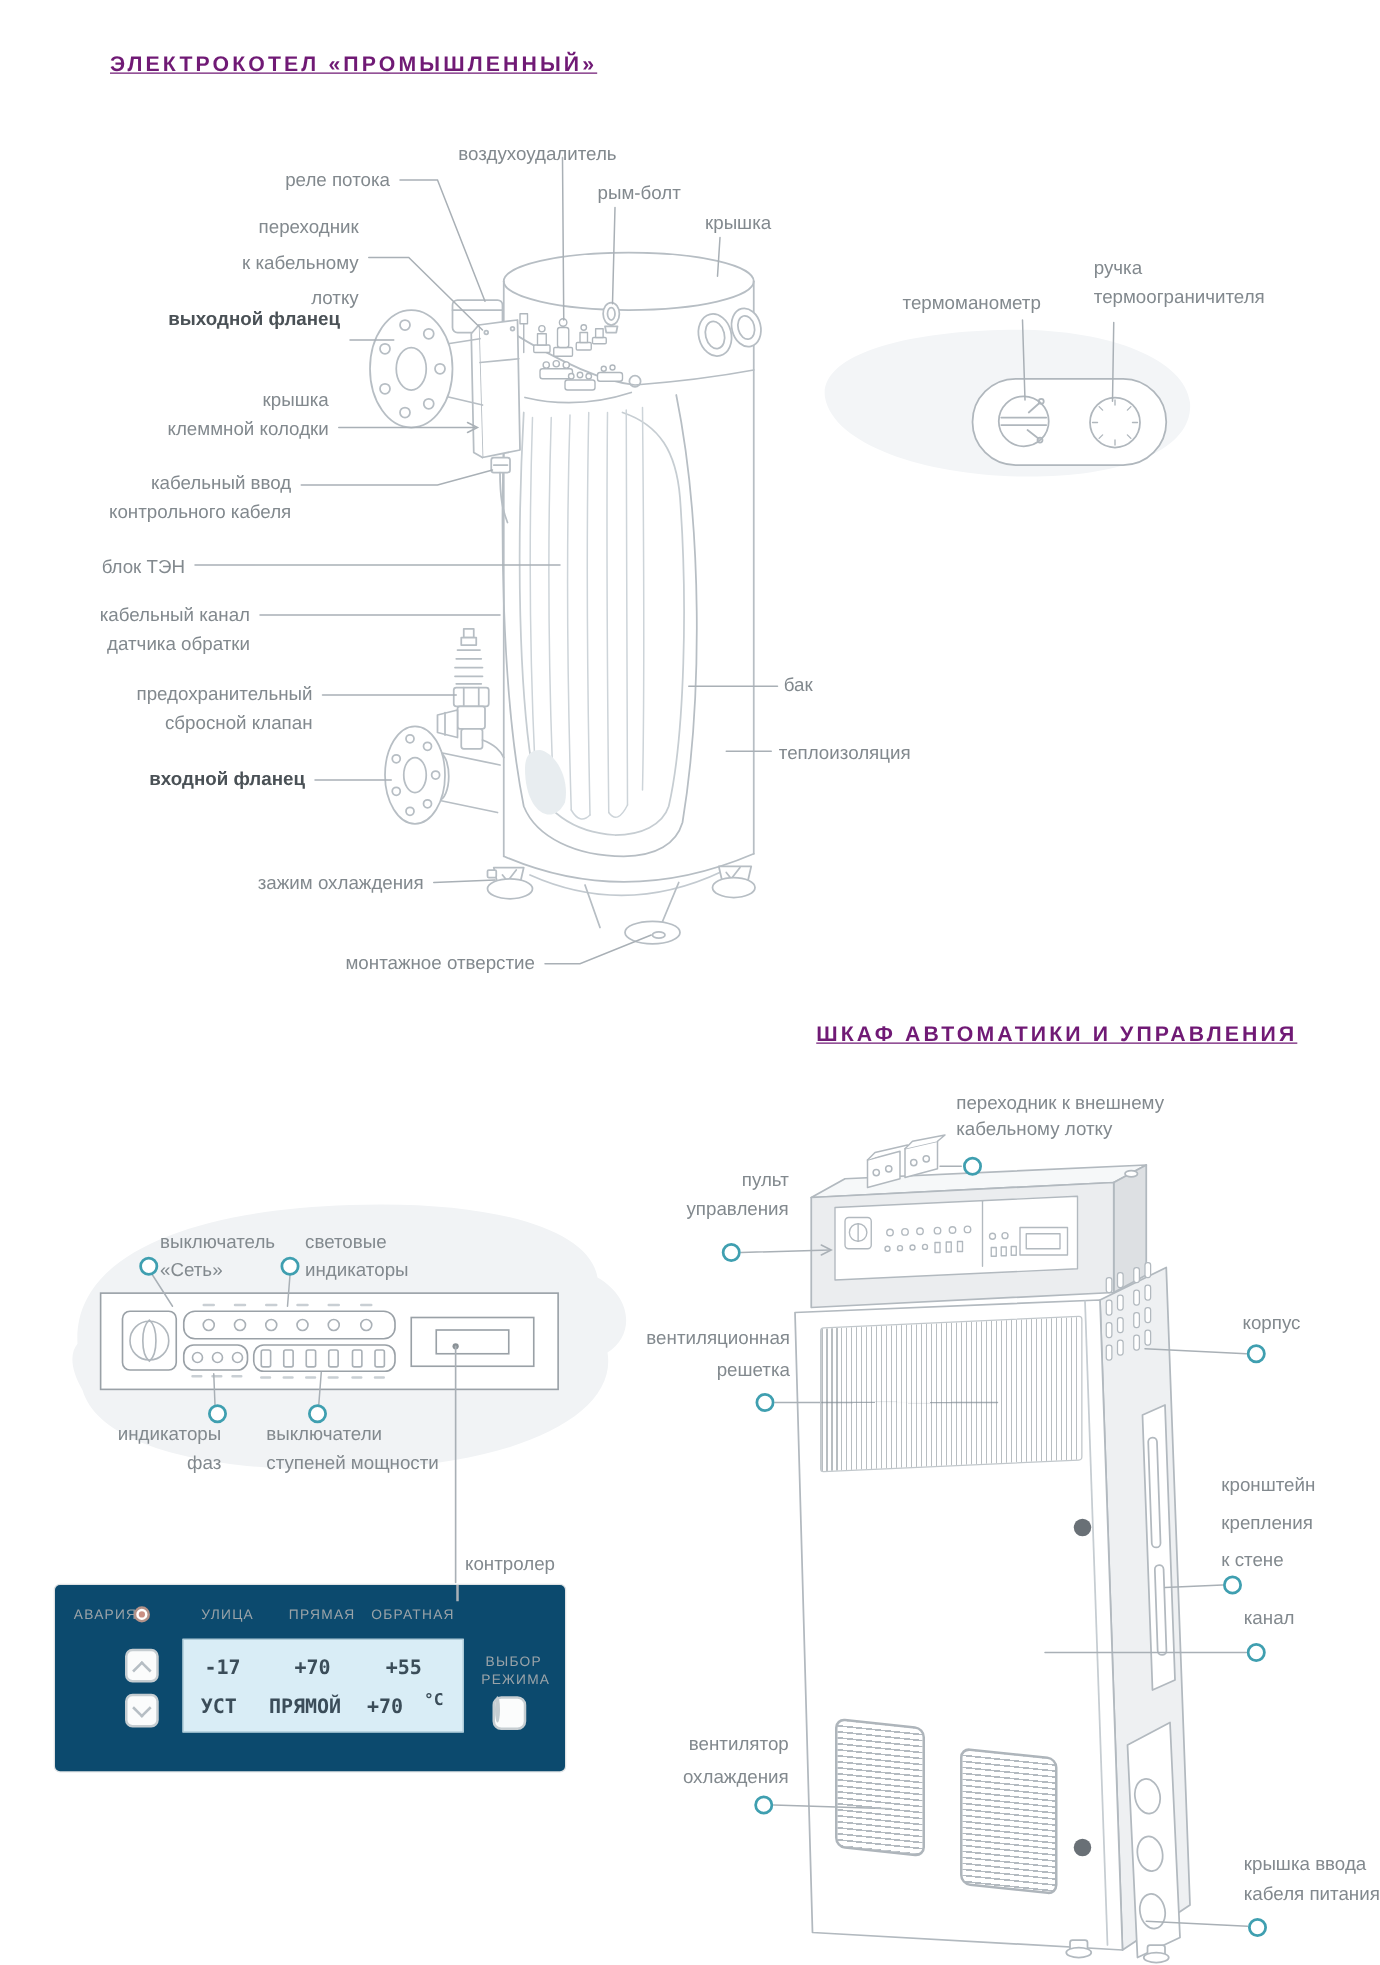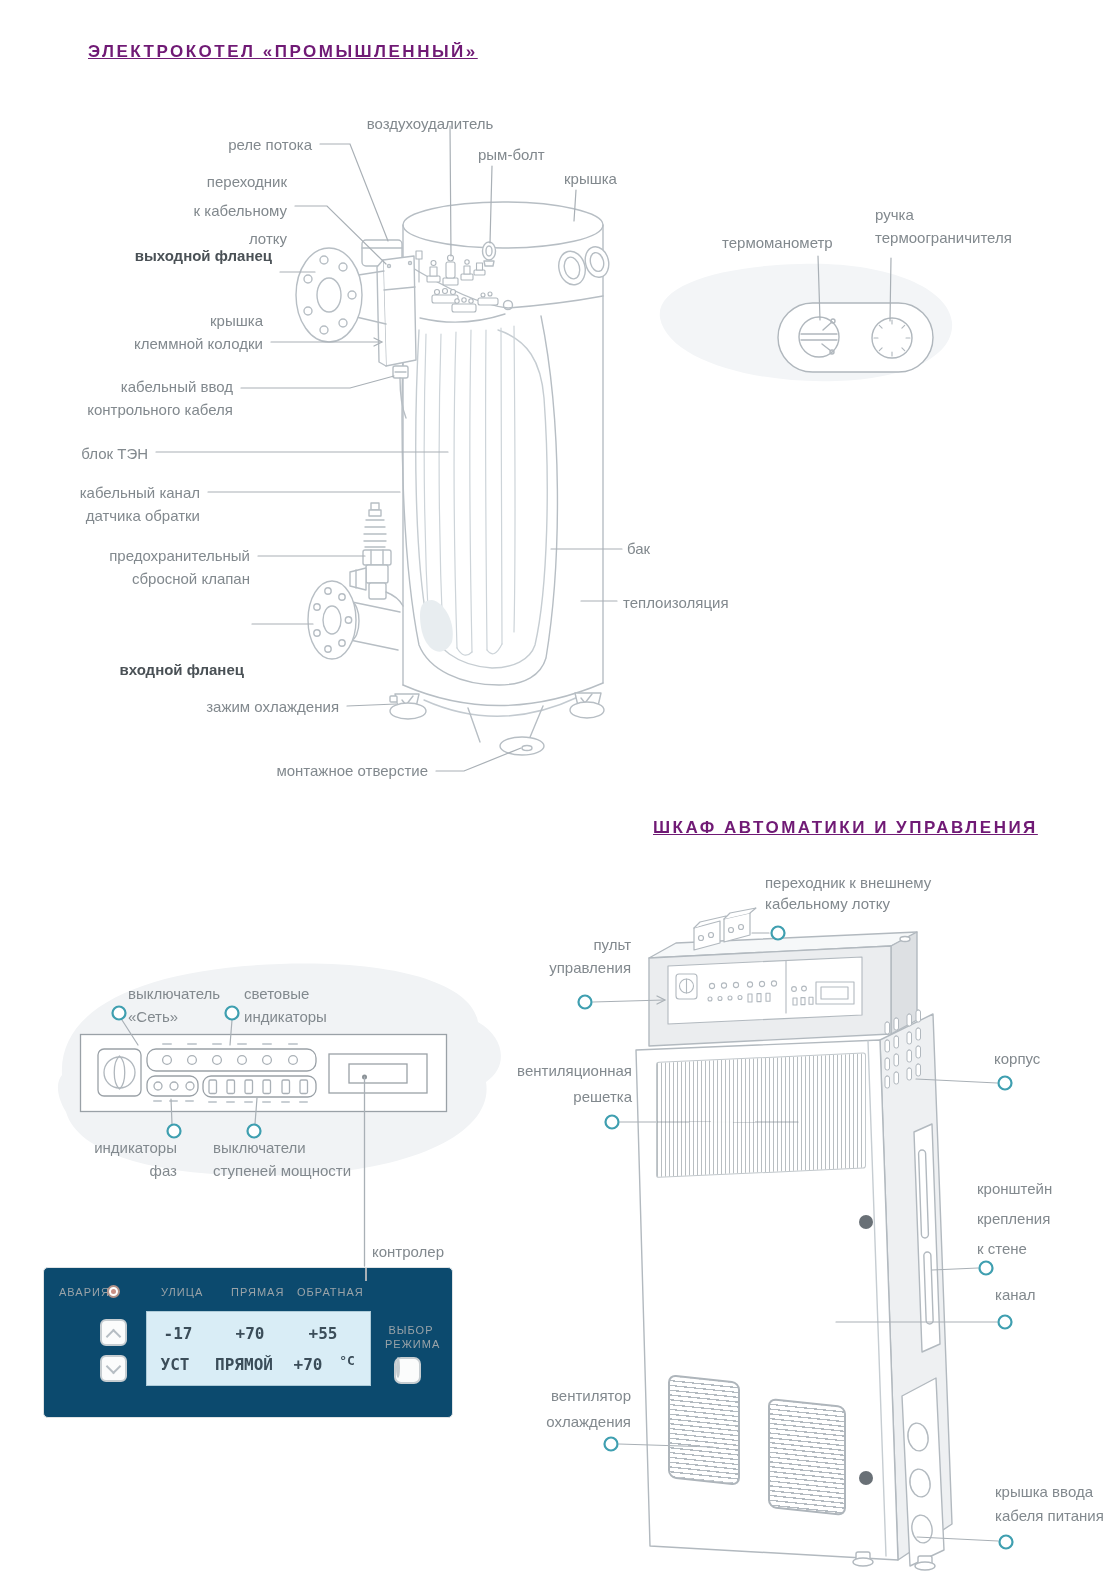--- a/index.html
+++ b/index.html
@@ -408,21 +408,21 @@
 <div class="lbl r b" style="left:112px;top:245px;width:160px;">выходной фланец</div>
 <div class="lbl r" style="left:103px;top:310px;width:160px;">крышка
 клеммной колодки</div>
 <div class="lbl r" style="left:63px;top:376px;width:170px;">кабельный ввод
 контрольного кабеля</div>
 <div class="lbl r" style="left:68px;top:443px;width:80px;">блок ТЭН</div>
 <div class="lbl r" style="left:60px;top:482px;width:140px;">кабельный канал
 датчика обратки</div>
 <div class="lbl r" style="left:90px;top:545px;width:160px;">предохранительный
 сбросной клапан</div>
-<div class="lbl r b" style="left:104px;top:613px;width:140px;margin-top:46px;">входной фланец</div>
+<div class="lbl r b" style="left:104px;top:613px;width:140px;">входной фланец</div>
 <div class="lbl r" style="left:194px;top:696px;width:145px;">зажим охлаждения</div>
 <div class="lbl r" style="left:258px;top:760px;width:170px;">монтажное отверстие</div>
 <div class="lbl" style="left:478px;top:144px;width:90px;">рым-болт</div>
 <div class="lbl" style="left:564px;top:168px;width:70px;">крышка</div>
 <div class="lbl" style="left:722px;top:232px;width:130px;">термоманометр</div>
 <div class="lbl" style="left:875px;top:204px;width:160px;">ручка
 термоограничителя</div>
 <div class="lbl" style="left:627px;top:538px;width:60px;">бак</div>
 <div class="lbl" style="left:623px;top:592px;width:130px;">теплоизоляция</div>
 

